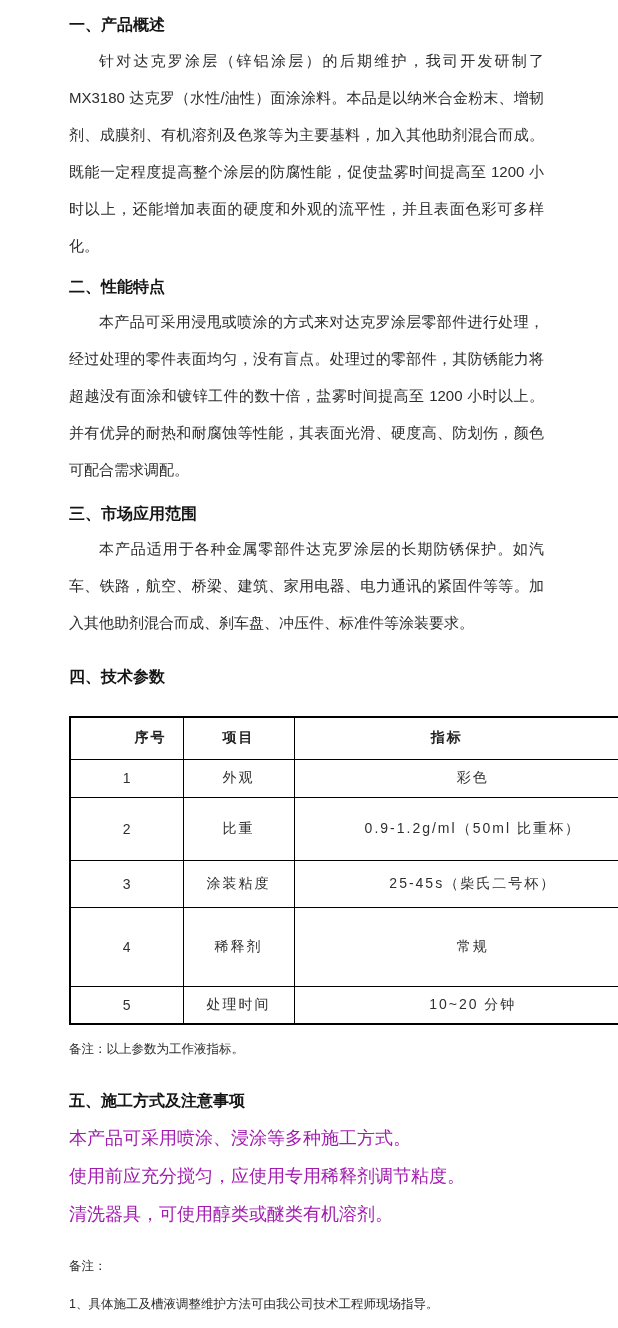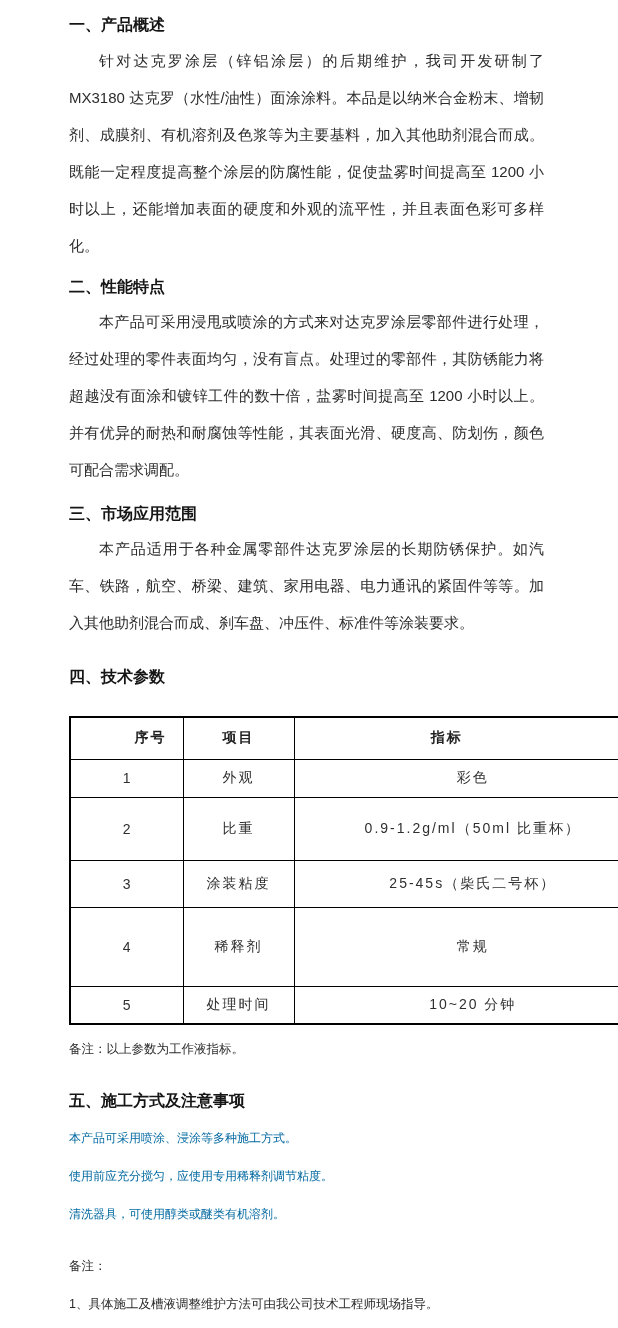--- a/index.html
+++ b/index.html
@@ -36,21 +36,21 @@
   td.col-sn   { text-align:center; letter-spacing:0; }
   td.col-item { text-align:center; }
   td.col-spec { text-align:center; }
   tr.rh-head { height:42px; }
   tr.rh-1 { height:38px; }
   tr.rh-2 { height:63px; }
   tr.rh-3 { height:47px; }
   tr.rh-4 { height:79px; }
   tr.rh-5 { height:38px; }
   .table-note { font-size:12.5px; line-height:17px; margin:16px 0 0 0; color:#2b2b2b; }
-  .constr-line { font-size:12px; line-height:20px; margin:18px 0 0 0; color:#0369a1; }
+  .constr-line { font-size:18px; line-height:20px; margin:18px 0 0 0; color:#a21caf; }
   .constr-line.first { margin-top:18px; }
   .remark-label { font-size:12.5px; line-height:17px; margin:34px 0 0 0; color:#2b2b2b; }
   .remark-item  { font-size:12.5px; line-height:17px; margin:21px 0 0 0; color:#2b2b2b; }
 </style>
 </head>
 <body>
 
 <div class="page">
 
   <h2 class="sec-heading">一、产品概述</h2>

